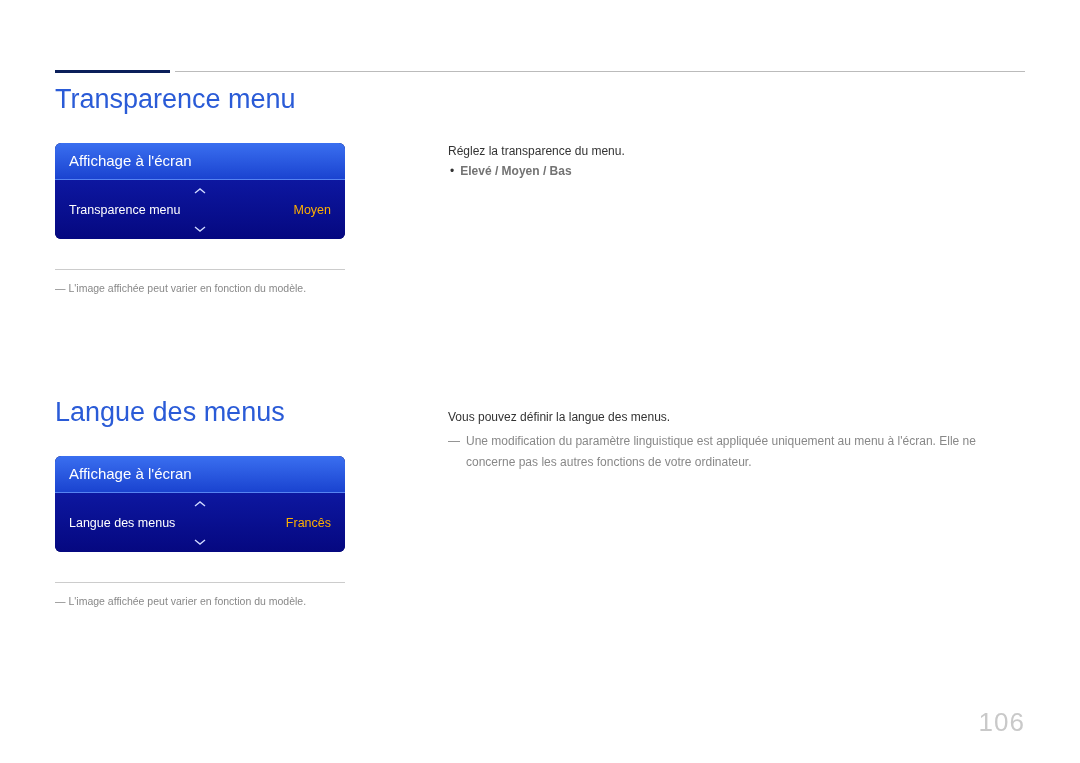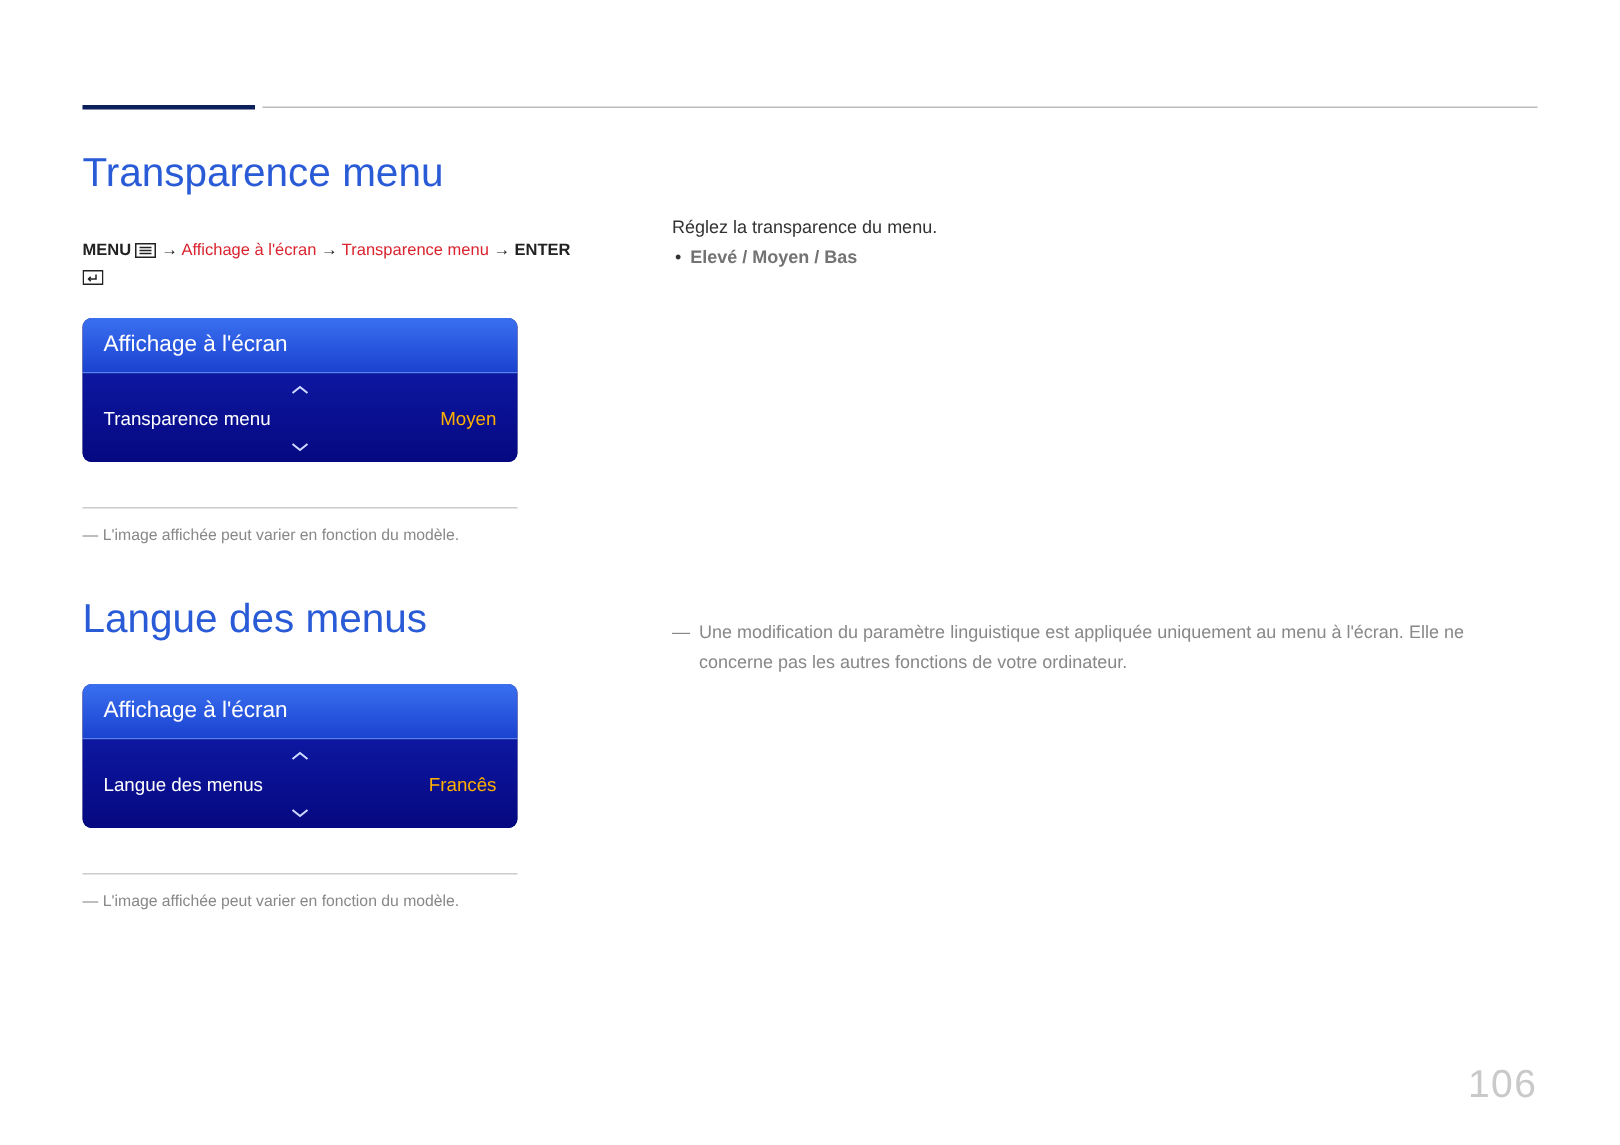--- a/index.html
+++ b/index.html
@@ -30,21 +30,21 @@
   .left-col {
     position: absolute;
     left: 55px;
     width: 340px;
   }
   .right-col {
     position: absolute;
     left: 448px;
     right: 55px;
   }
-  .sec1-left { top: 100px; }
+  .sec1-left { top: 84px; }
   .sec1-right { top: 107px; margin-top: 34px; }
   .sec2-left { top: 397px; }
   .sec2-right { top: 407px; }
 
   h2.section-title {
     color: #2a5bd7;
     font-weight: 400;
     font-size: 27px;
     margin-bottom: 28px;
   }
@@ -133,36 +133,20 @@
 </style>
 </head>
 <body>
 
 <div class="top-rule"></div>
 <div class="top-thin"></div>
 
 <div class="left-col sec1-left">
   <h2 class="section-title">Transparence menu</h2>
 
-  <div class="breadcrumb">
-    <strong>MENU</strong>
-    <svg width="14" height="10" viewBox="0 0 14 10">
-        <rect x="0.5" y="0.5" width="13" height="9" fill="none" stroke="#222" stroke-width="1"></rect>
-        <line x1="3" y1="3" x2="11" y2="3" stroke="#222"></line>
-        <line x1="3" y1="5" x2="11" y2="5" stroke="#222"></line>
-        <line x1="3" y1="7" x2="11" y2="7" stroke="#222"></line>
-      </svg>
-    → <span class="red">Affichage à l'écran</span>
-    → <span class="red">Transparence menu</span>
-    → <strong>ENTER</strong>
-    <svg width="14" height="10" viewBox="0 0 14 10">
-        <rect x="0.5" y="0.5" width="13" height="9" fill="none" stroke="#222" stroke-width="1"></rect>
-        <path d="M9 3 L9 6 L4 6 M5.5 4.5 L4 6 L5.5 7.5" fill="none" stroke="#222"></path>
-      </svg>
-  </div>
 
   <div class="osd">
     <div class="osd-header">Affichage à l'écran</div>
     <div class="osd-body">
       <div class="osd-arrow">
         <svg width="14" height="8" viewBox="0 0 14 8">
             <path d="M2 6 L7 2 L12 6" fill="none" stroke="#cfd8ff" stroke-width="1.4"></path>
           </svg>
       </div>
       <div class="osd-row">
@@ -214,19 +198,20 @@
     </div>
   </div>
 
   <div class="thin-rule"></div>
   <div class="footnote">
     <span class="dash">―</span><span>L'image affichée peut varier en fonction du modèle.</span>
   </div>
 </div>
 
 <div class="right-col sec2-right body-text">
+  <div>Vous pouvez définir la langue des menus.</div>
   <div class="note">
     <span>―</span>
     <span>Une modification du paramètre linguistique est appliquée uniquement au menu à l'écran. Elle ne concerne pas les autres fonctions de votre ordinateur.</span>
   </div>
 </div>
 
 <div class="page-num">106</div>
 
 </body></html>

